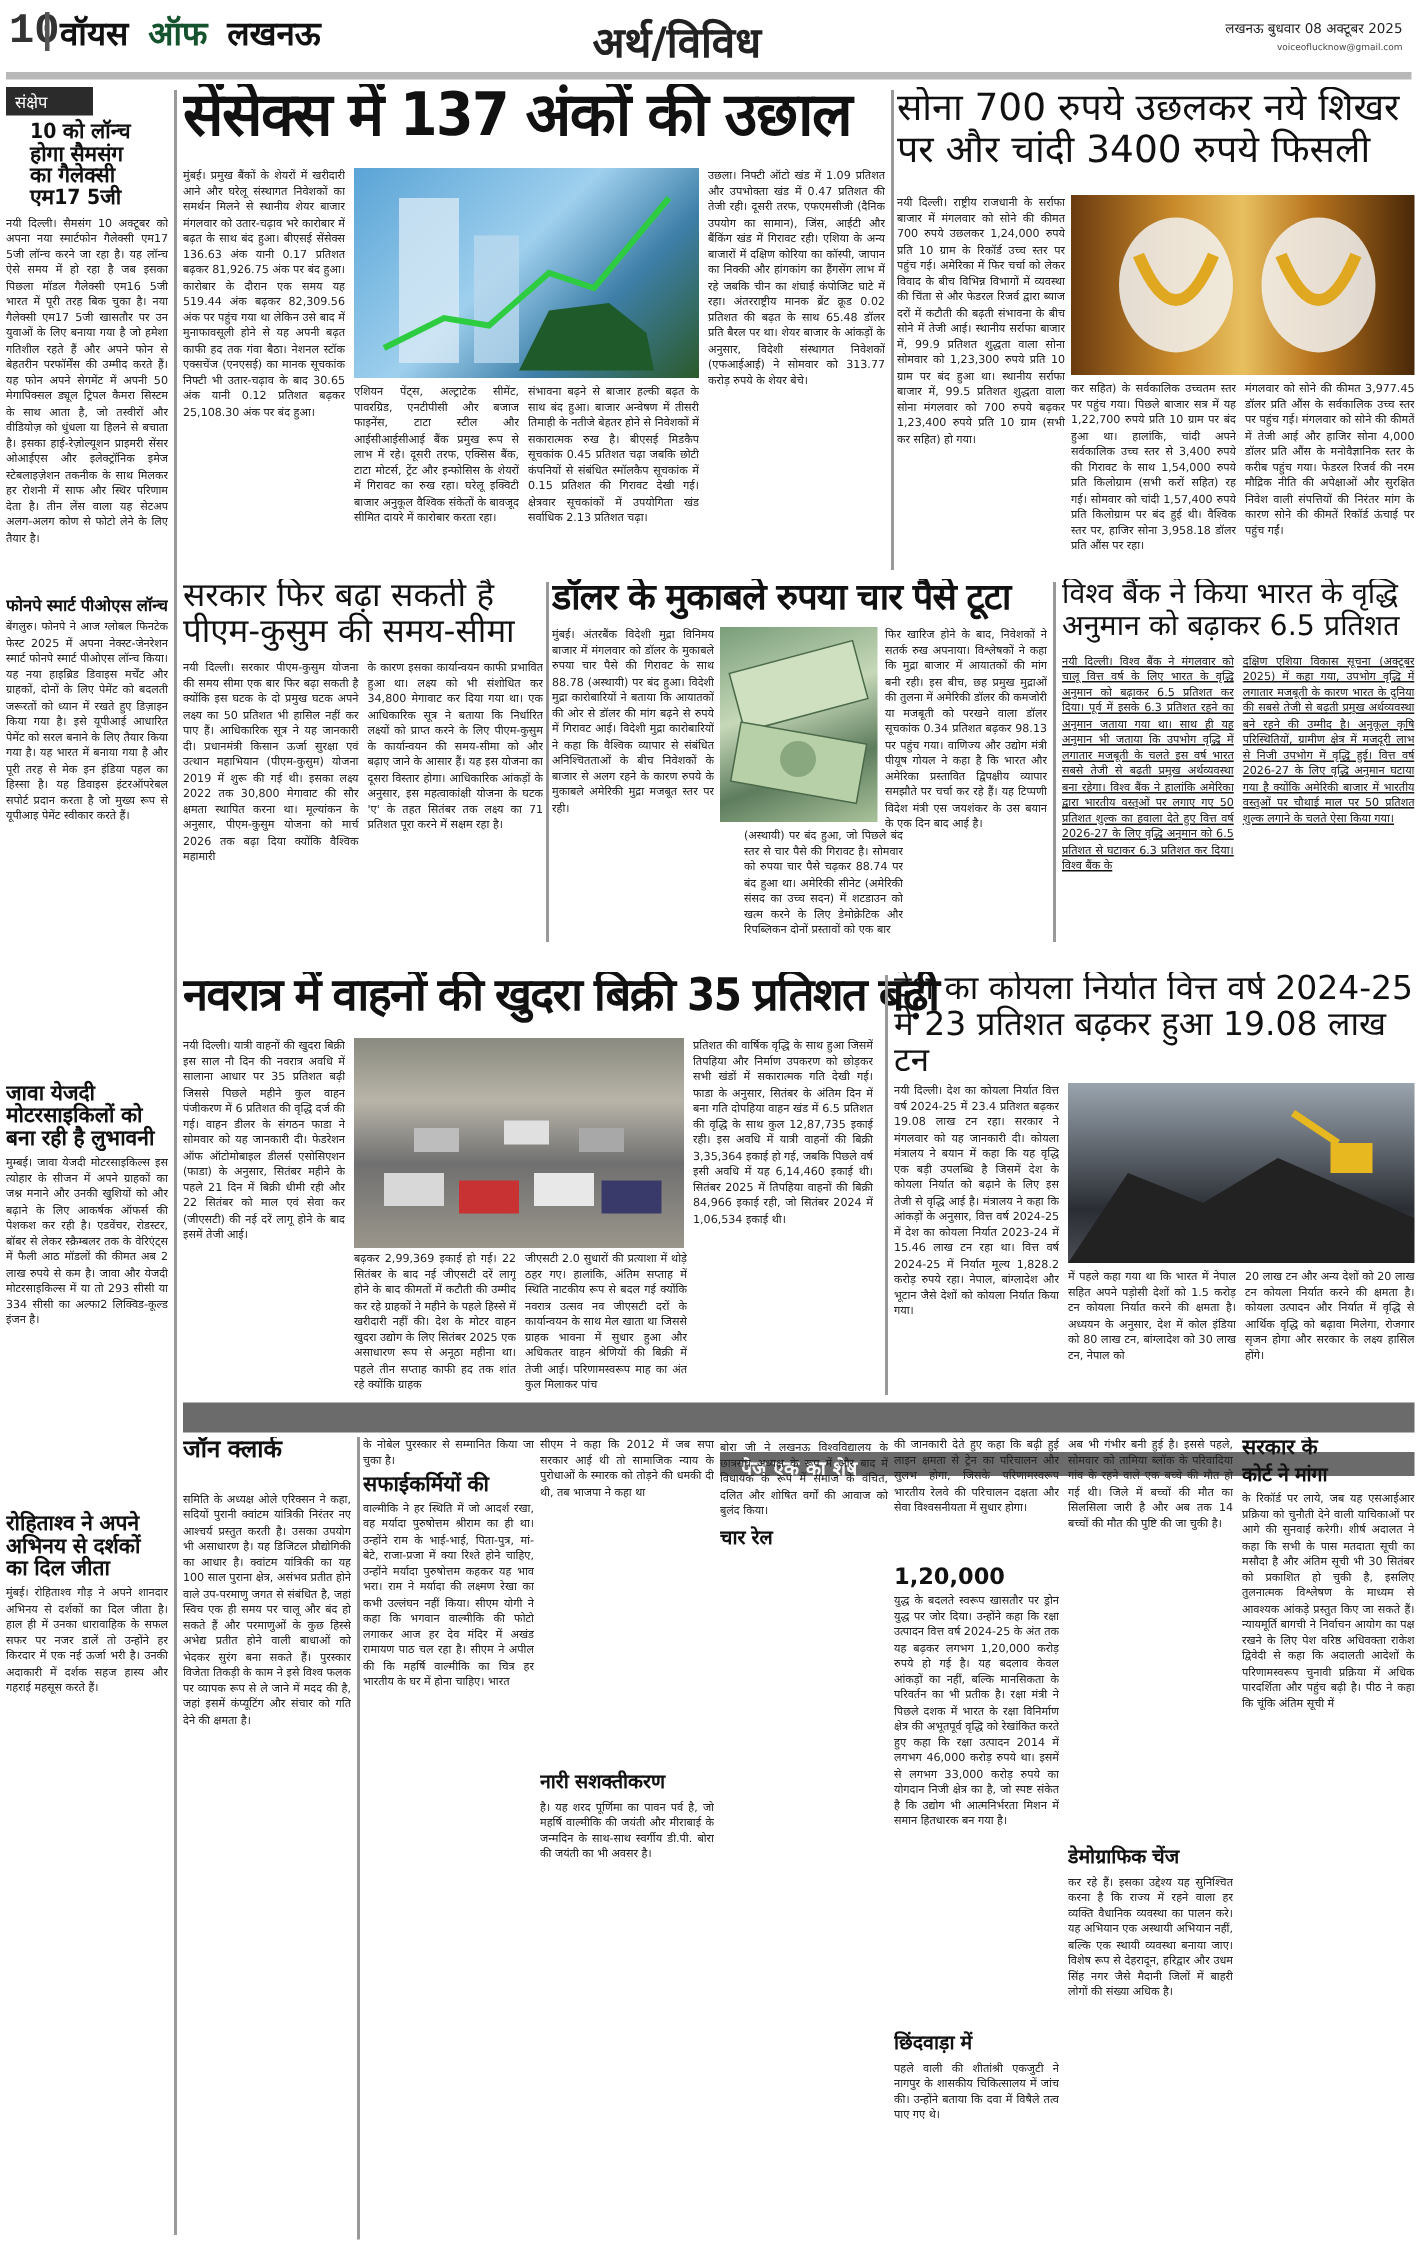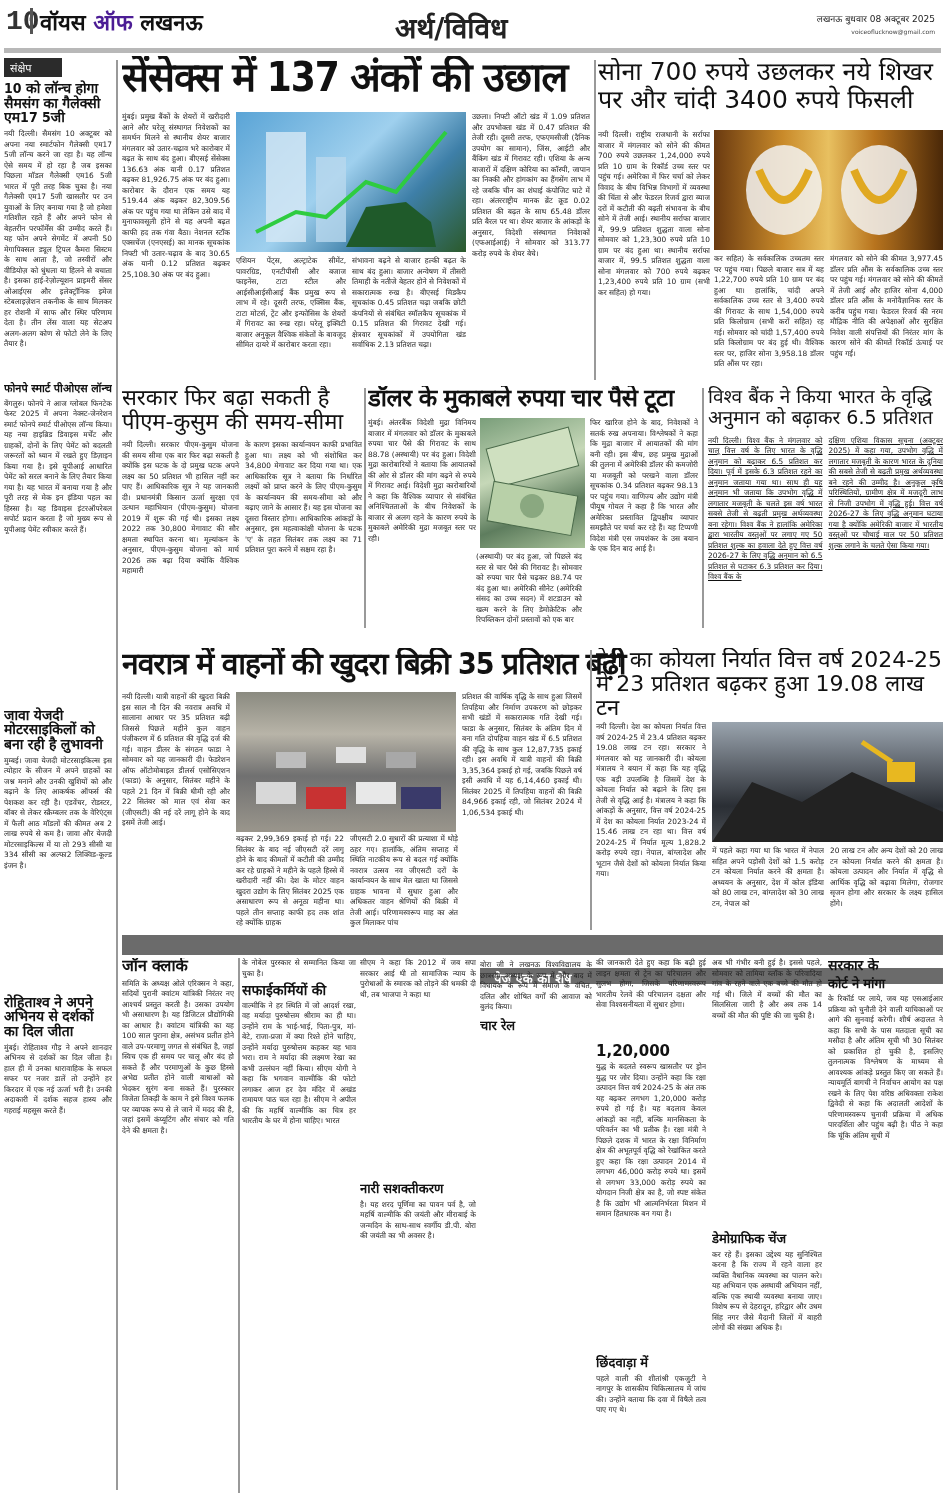--- a/index.html
+++ b/index.html
@@ -1,21 +1,21 @@
 <!DOCTYPE html>
 <html><head>
 <meta charset="utf-8">
 <style>
   * { box-sizing: border-box; margin: 0; padding: 0; }
   body { width: 945px; height: 1500px; background: #fff; font-family: "DejaVu Sans", sans-serif; color: #111; overflow: hidden; position: relative; }
   .masthead { position: absolute; left: 0; top: 0; width: 945px; height: 48px; }
   .pg-num { position: absolute; left: 6px; top: 6px; font-size: 28px; font-weight: bold; color: #333; font-family: Liberation Mono, monospace; }
   .pg-bar { position: absolute; left: 30px; top: 8px; width: 3px; height: 26px; background: #555; }
   .paper-name { position: absolute; left: 40px; top: 6px; font-size: 22px; font-weight: bold; color: #111; }
-  .paper-name .mid { color: #4c1d95; }
+  .paper-name .mid { color: #14532d; font-family: Liberation Mono, monospace; }
   .section-title { position: absolute; left: 395px; top: 8px; font-size: 28px; font-weight: bold; color: #222; }
   .dateline { position: absolute; right: 10px; top: 12px; font-size: 9px; color: #222; text-align: right; }
   .email { position: absolute; right: 10px; top: 28px; font-size: 6px; color: #444; }
   .rule { position: absolute; left: 4px; top: 48px; width: 937px; height: 5px; background: #b8b8b8; }
   .col-rule { position: absolute; width: 2px; background: #999; }
   .box { position: absolute; overflow: hidden; }
   .tag { background: #2b2b2b; color: #fff; font-size: 11px; padding: 2px 6px; width: 58px; }
   .hl { font-weight: bold; line-height: 1.05; color: #111; font-family: "DejaVu Sans Condensed", "DejaVu Sans", sans-serif; }
   .hl-thin { font-weight: normal; line-height: 1.1; color: #111; }
   .body-text { font-size: 7.4px; line-height: 10.5px; text-align: justify; color: #222; }
@@ -37,21 +37,21 @@
   <span class="section-title">अर्थ/विविध</span>
   <span class="dateline">लखनऊ बुधवार 08 अक्टूबर 2025</span>
   <span class="email">voiceoflucknow@gmail.com</span>
 </div>
 <div class="rule"></div>
 
 <div class="col-rule" style="left:116px; top:60px; height:1430px;"></div>
 
 <div class="box" style="left:4px; top:58px; width:108px; height:1436px;">
   <div class="tag">संक्षेप</div>
-  <div class="hl" style="font-size:14px; margin:4px 0;">10 को लॉन्च होगा सैमसंग का गैलेक्सी एम17 5जी</div>
+  <div class="hl" style="font-size:14px; margin:4px 16px;">10 को लॉन्च होगा सैमसंग का गैलेक्सी एम17 5जी</div>
   <div class="body-text" style="height:250px; overflow:hidden;">नयी दिल्ली। सैमसंग 10 अक्टूबर को अपना नया स्मार्टफोन गैलेक्सी एम17 5जी लॉन्च करने जा रहा है। यह लॉन्च ऐसे समय में हो रहा है जब इसका पिछला मॉडल गैलेक्सी एम16 5जी भारत में पूरी तरह बिक चुका है। नया गैलेक्सी एम17 5जी खासतौर पर उन युवाओं के लिए बनाया गया है जो हमेशा गतिशील रहते हैं और अपने फोन से बेहतरीन परफॉर्मेंस की उम्मीद करते हैं। यह फोन अपने सेगमेंट में अपनी 50 मेगापिक्सल ड्यूल ट्रिपल कैमरा सिस्टम के साथ आता है, जो तस्वीरों और वीडियोज़ को धुंधला या हिलने से बचाता है। इसका हाई-रेज़ोल्यूशन प्राइमरी सेंसर ओआईएस और इलेक्ट्रॉनिक इमेज स्टेबलाइज़ेशन तकनीक के साथ मिलकर हर रोशनी में साफ और स्थिर परिणाम देता है। तीन लेंस वाला यह सेटअप अलग-अलग कोण से फोटो लेने के लिए तैयार है।</div>
   <div class="hl" style="font-size:11px; margin:4px 0;">फोनपे स्मार्ट पीओएस लॉन्च</div>
   <div class="body-text" style="height:305px; overflow:hidden;">बेंगलुरु। फोनपे ने आज ग्लोबल फिनटेक फेस्ट 2025 में अपना नेक्स्ट-जेनरेशन स्मार्ट फोनपे स्मार्ट पीओएस लॉन्च किया। यह नया हाइब्रिड डिवाइस मर्चेंट और ग्राहकों, दोनों के लिए पेमेंट को बदलती जरूरतों को ध्यान में रखते हुए डिज़ाइन किया गया है। इसे यूपीआई आधारित पेमेंट को सरल बनाने के लिए तैयार किया गया है। यह भारत में बनाया गया है और पूरी तरह से मेक इन इंडिया पहल का हिस्सा है। यह डिवाइस इंटरऑपरेबल सपोर्ट प्रदान करता है जो मुख्य रूप से यूपीआइ पेमेंट स्वीकार करते हैं।</div>
   <div class="hl" style="font-size:14px; margin:4px 0;">जावा येजदी मोटरसाइकिलों को बना रही है लुभावनी</div>
   <div class="body-text" style="height:235px; overflow:hidden;">मुम्बई। जावा येजदी मोटरसाइकिल्स इस त्योहार के सीजन में अपने ग्राहकों का जश्न मनाने और उनकी खुशियों को और बढ़ाने के लिए आकर्षक ऑफर्स की पेशकश कर रही है। एडवेंचर, रोडस्टर, बॉबर से लेकर स्क्रैम्बलर तक के वेरिएंट्स में फैली आठ मॉडलों की कीमत अब 2 लाख रुपये से कम है। जावा और येजदी मोटरसाइकिल्स में या तो 293 सीसी या 334 सीसी का अल्फा2 लिक्विड-कूल्ड इंजन है।</div>
   <div class="hl" style="font-size:14px; margin:4px 0;">रोहिताश्व ने अपने अभिनय से दर्शकों का दिल जीता</div>
   <div class="body-text">मुंबई। रोहिताश्व गौड़ ने अपने शानदार अभिनय से दर्शकों का दिल जीता है। हाल ही में उनका धारावाहिक के सफल सफर पर नजर डालें तो उन्होंने हर किरदार में एक नई ऊर्जा भरी है। उनकी अदाकारी में दर्शक सहज हास्य और गहराई महसूस करते हैं।</div>
 </div>
 
 <div class="box" style="left:122px; top:56px; width:470px; height:325px;">
@@ -116,21 +116,21 @@
 <div class="box" style="left:368px; top:418px; width:108px; height:210px;">
   <div class="body-text">मुंबई। अंतरबैंक विदेशी मुद्रा विनिमय बाजार में मंगलवार को डॉलर के मुकाबले रुपया चार पैसे की गिरावट के साथ 88.78 (अस्थायी) पर बंद हुआ। विदेशी मुद्रा कारोबारियों ने बताया कि आयातकों की ओर से डॉलर की मांग बढ़ने से रुपये में गिरावट आई। विदेशी मुद्रा कारोबारियों ने कहा कि वैश्विक व्यापार से संबंधित अनिश्चितताओं के बीच निवेशकों के बाजार से अलग रहने के कारण रुपये के मुकाबले अमेरिकी मुद्रा मजबूत स्तर पर रही।</div>
 </div>
 <div class="img" style="left:480px; top:418px; width:105px; height:130px; background:linear-gradient(160deg,#7a9e7a,#c6d8b8 40%,#5e7d5e 70%,#a9c29a);">
   <svg width="105" height="130" viewBox="0 0 105 130">
     <rect x="10" y="20" width="85" height="40" fill="#cfe0c0" stroke="#4a6a4a" transform="rotate(-15 50 40)"></rect>
     <rect x="10" y="70" width="85" height="40" fill="#b8d0a8" stroke="#4a6a4a" transform="rotate(10 50 90)"></rect>
     <circle cx="52" cy="88" r="12" fill="#8aa880"></circle>
   </svg>
 </div>
-<div class="box" style="left:476px; top:552px; width:106px; height:76px;">
+<div class="box" style="left:496px; top:552px; width:106px; height:76px;">
   <div class="body-text">(अस्थायी) पर बंद हुआ, जो पिछले बंद स्तर से चार पैसे की गिरावट है। सोमवार को रुपया चार पैसे चढ़कर 88.74 पर बंद हुआ था। अमेरिकी सीनेट (अमेरिकी संसद का उच्च सदन) में शटडाउन को खत्म करने के लिए डेमोक्रेटिक और रिपब्लिकन दोनों प्रस्तावों को एक बार</div>
 </div>
 <div class="box" style="left:590px; top:418px; width:108px; height:210px;">
   <div class="body-text">फिर खारिज होने के बाद, निवेशकों ने सतर्क रुख अपनाया। विश्लेषकों ने कहा कि मुद्रा बाजार में आयातकों की मांग बनी रही। इस बीच, छह प्रमुख मुद्राओं की तुलना में अमेरिकी डॉलर की कमजोरी या मजबूती को परखने वाला डॉलर सूचकांक 0.34 प्रतिशत बढ़कर 98.13 पर पहुंच गया। वाणिज्य और उद्योग मंत्री पीयूष गोयल ने कहा है कि भारत और अमेरिका प्रस्तावित द्विपक्षीय व्यापार समझौते पर चर्चा कर रहे हैं। यह टिप्पणी विदेश मंत्री एस जयशंकर के उस बयान के एक दिन बाद आई है।</div>
 </div>
 
 <div class="col-rule" style="left:702px; top:388px; height:240px;"></div>
 <div class="box" style="left:708px; top:386px; width:235px; height:240px;">
   <div class="hl-thin" style="font-size:19px;">विश्व बैंक ने किया भारत के वृद्धि अनुमान को बढ़ाकर 6.5 प्रतिशत</div>
   <div class="cols" style="margin-top:8px;text-decoration:underline;">
@@ -185,21 +185,21 @@
 </div>
 <div class="box" style="left:830px; top:846px; width:113px; height:84px;">
   <div class="body-text">20 लाख टन और अन्य देशों को 20 लाख टन कोयला निर्यात करने की क्षमता है। कोयला उत्पादन और निर्यात में वृद्धि से आर्थिक वृद्धि को बढ़ावा मिलेगा, रोजगार सृजन होगा और सरकार के लक्ष्य हासिल होंगे।</div>
 </div>
 
 <div class="bar-gray" style="left:122px; top:935px; width:821px; height:20px; padding:0;"></div>
 <div class="bar-gray" style="left:480px; top:968px; width:463px; height:16px; padding:1px 14px; font-size:13px;">पेज एक का शेष</div>
 
 <div class="col-rule" style="left:238px; top:958px; height:535px;"></div>
 <div class="box" style="left:122px; top:958px; width:112px; height:536px;">
-  <div class="hl" style="font-size:16px; margin-bottom:4px;">जॉन क्लार्क</div>
+  <div class="hl" style="font-size:16px; margin-bottom:20px;">जॉन क्लार्क</div>
   <div class="body-text">समिति के अध्यक्ष ओले एरिक्सन ने कहा, सदियों पुरानी क्वांटम यांत्रिकी निरंतर नए आश्चर्य प्रस्तुत करती है। उसका उपयोग भी असाधारण है। यह डिजिटल प्रौद्योगिकी का आधार है। क्वांटम यांत्रिकी का यह 100 साल पुराना क्षेत्र, असंभव प्रतीत होने वाले उप-परमाणु जगत से संबंधित है, जहां स्विच एक ही समय पर चालू और बंद हो सकते हैं और परमाणुओं के कुछ हिस्से अभेद्य प्रतीत होने वाली बाधाओं को भेदकर सुरंग बना सकते हैं। पुरस्कार विजेता तिकड़ी के काम ने इसे विश्व फलक पर व्यापक रूप से ले जाने में मदद की है, जहां इसमें कंप्यूटिंग और संचार को गति देने की क्षमता है।</div>
 </div>
 <div class="box" style="left:242px; top:958px; width:114px; height:536px;">
   <div class="body-text" style="margin-bottom:4px;">के नोबेल पुरस्कार से सम्मानित किया जा चुका है।</div>
   <div class="hl" style="font-size:14px; margin-bottom:3px;">सफाईकर्मियों की</div>
   <div class="body-text">वाल्मीकि ने हर स्थिति में जो आदर्श रखा, वह मर्यादा पुरुषोत्तम श्रीराम का ही था। उन्होंने राम के भाई-भाई, पिता-पुत्र, मां-बेटे, राजा-प्रजा में क्या रिश्ते होने चाहिए, उन्होंने मर्यादा पुरुषोत्तम कहकर यह भाव भरा। राम ने मर्यादा की लक्ष्मण रेखा का कभी उल्लंघन नहीं किया। सीएम योगी ने कहा कि भगवान वाल्मीकि की फोटो लगाकर आज हर देव मंदिर में अखंड रामायण पाठ चल रहा है। सीएम ने अपील की कि महर्षि वाल्मीकि का चित्र हर भारतीय के घर में होना चाहिए। भारत</div>
 </div>
 <div class="box" style="left:360px; top:958px; width:116px; height:536px;">
   <div class="body-text" style="height:220px; overflow:hidden;">सीएम ने कहा कि 2012 में जब सपा सरकार आई थी तो सामाजिक न्याय के पुरोधाओं के स्मारक को तोड़ने की धमकी दी थी, तब भाजपा ने कहा था</div>
   <div class="hl" style="font-size:13px; margin:4px 0;">नारी सशक्तीकरण</div>

